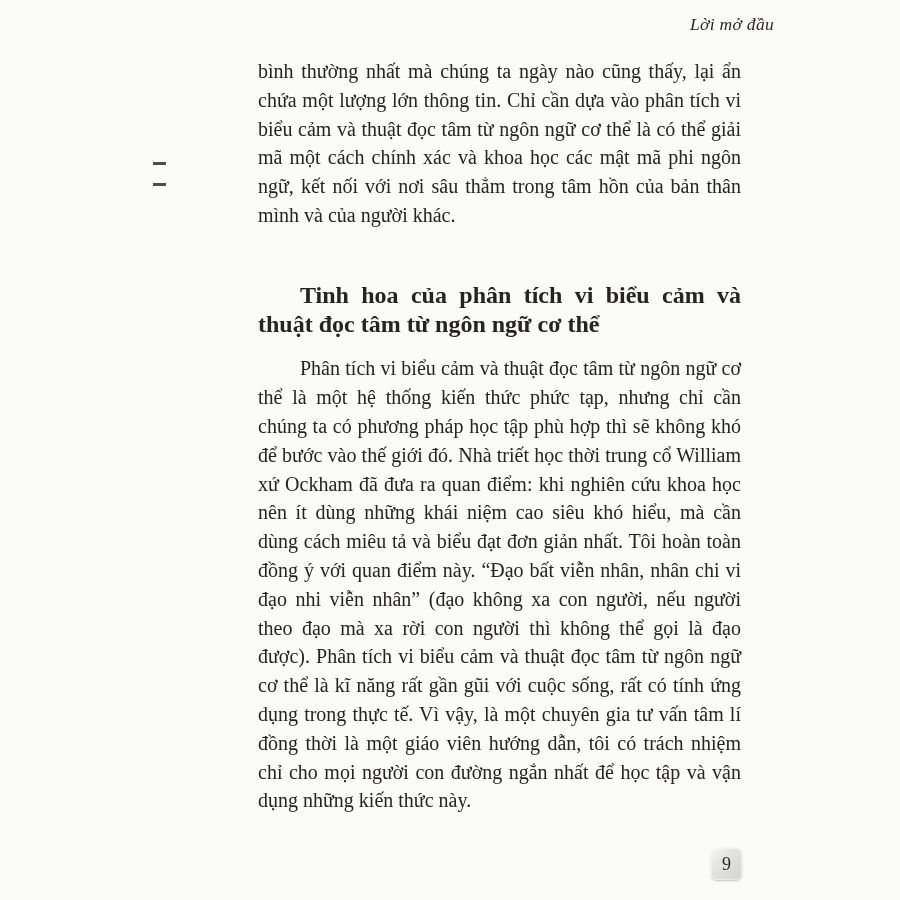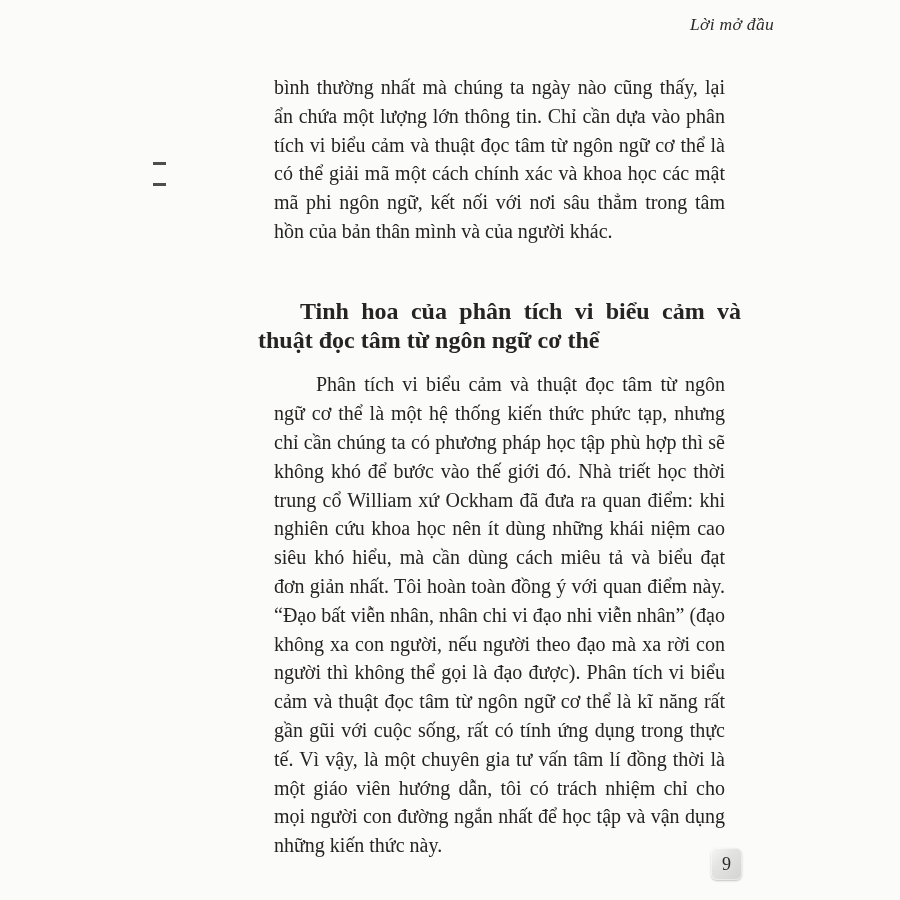--- a/index.html
+++ b/index.html
@@ -38,21 +38,21 @@
   .text-block {
     position: absolute;
     left: 258px;
     top: 57px;
     width: 483px;
     font-size: 20px;
     line-height: 28.8px;
     text-align: justify;
   }
   .para {
-    margin: 16px;
+    margin: 0;
   }
   .para.indent {
     text-indent: 42px;
   }
   .section-heading {
     margin: 51px 0 16px 0;
     font-size: 24px;
     font-weight: 700;
     line-height: 28.8px;
     text-indent: 42px;

